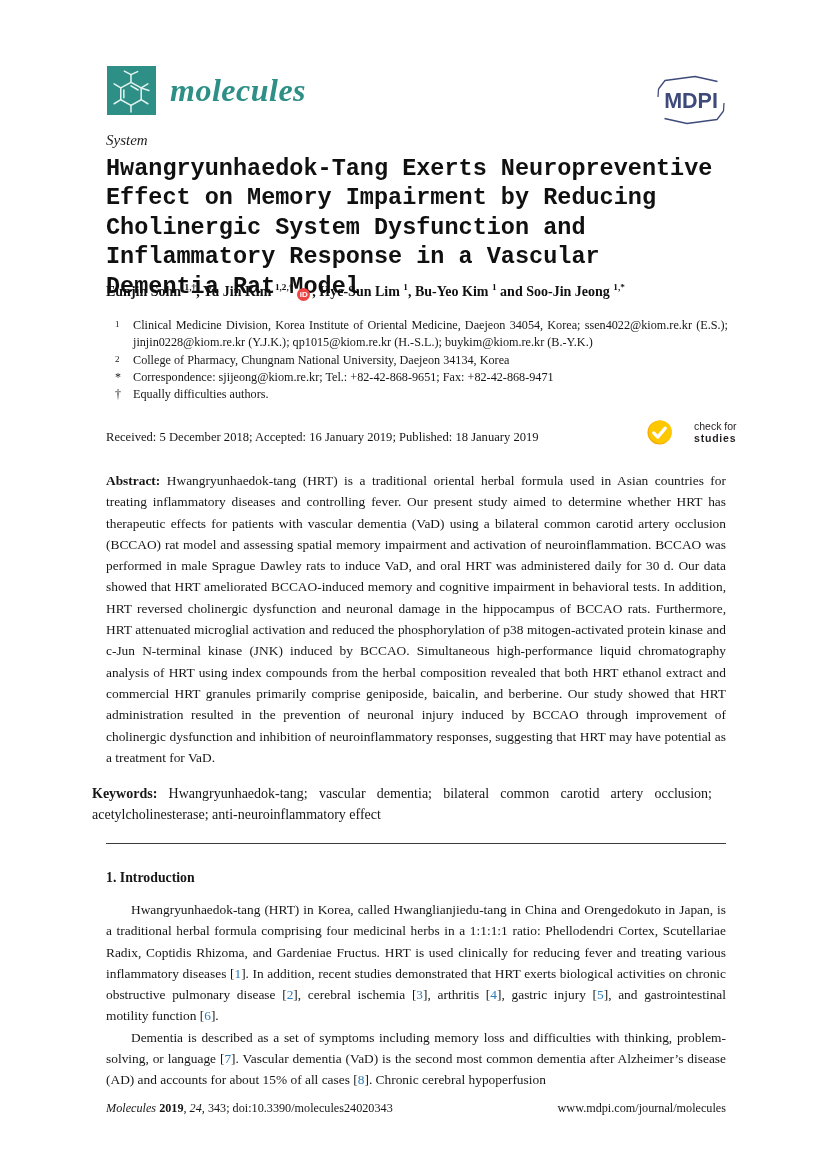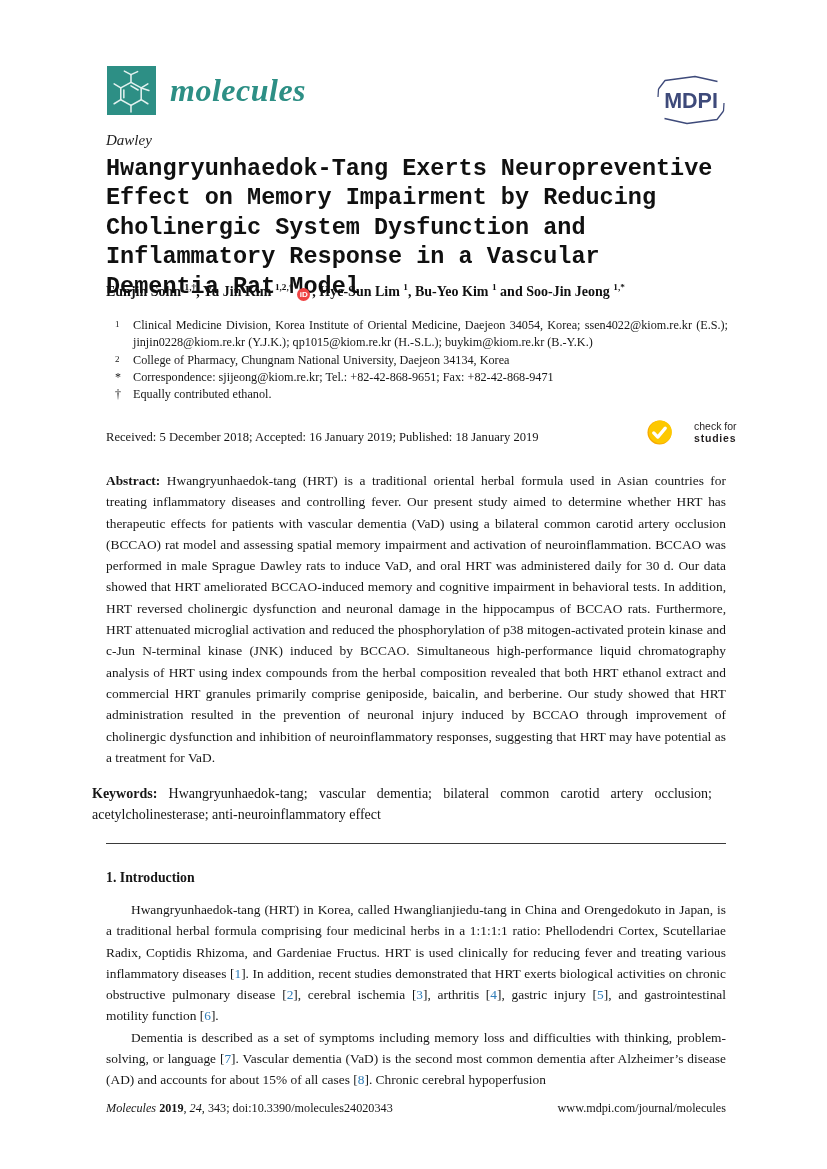--- a/index.html
+++ b/index.html
@@ -130,42 +130,42 @@
   <svg class="mdpi-logo" viewBox="0 0 74 52" aria-hidden="true">
     <g fill="none" stroke="#3e4a7a" stroke-width="1.3" stroke-linejoin="round">
       <path d="M4.5,15 L11,6.5 L41,2.5 L63.5,7.5"></path>
       <path d="M4.5,15 L4,23"></path>
       <path d="M69.5,37 L63,45.5 L33,49.5 L10.5,44.5"></path>
       <path d="M69.5,37 L70,29"></path>
     </g>
     <text x="37" y="33.5" text-anchor="middle" font-size="21.5" font-weight="bold" fill="#3e4a7a" font-family="Liberation Sans, sans-serif">MDPI</text>
   </svg>
 
-  <div class="article-type">Dawley</div>
+  <div class="article-type">System</div>
 
   <h1 class="title">Hwangryunhaedok-Tang Exerts Neuropreventive Effect on Memory Impairment by Reducing Cholinergic System Dysfunction and Inflammatory Response in a Vascular Dementia Rat Model</h1>
 
   <div class="authors"><span>Eunjin Sohn </span><span class="seg-sup">1,†</span><span>, Yu Jin Kim </span><span class="seg-sup">1,2,†</span><span class="seg-orcid">iD</span><span>, Hye-Sun Lim </span><span class="seg-sup">1</span><span>, Bu-Yeo Kim </span><span class="seg-sup">1</span><span> and Soo-Jin Jeong </span><span class="seg-sup">1,*</span></div>
 
   <div class="affiliations">
     <div class="aff-row">
       <span class="aff-marker">1</span>
       <span class="aff-text">Clinical Medicine Division, Korea Institute of Oriental Medicine, Daejeon 34054, Korea; ssen4022@kiom.re.kr (E.S.); jinjin0228@kiom.re.kr (Y.J.K.); qp1015@kiom.re.kr (H.-S.L.); buykim@kiom.re.kr (B.-Y.K.)</span>
     </div>
     <div class="aff-row">
       <span class="aff-marker">2</span>
       <span class="aff-text">College of Pharmacy, Chungnam National University, Daejeon 34134, Korea</span>
     </div>
     <div class="aff-row">
       <span class="aff-marker big">*</span>
       <span class="aff-text">Correspondence: sjijeong@kiom.re.kr; Tel.: +82-42-868-9651; Fax: +82-42-868-9471</span>
     </div>
     <div class="aff-row">
       <span class="aff-marker big">†</span>
-      <span class="aff-text">Equally contributed ethanol.</span>
+      <span class="aff-text">Equally difficulties authors.</span>
     </div>
   </div>
 
   <div class="dates">Received: 5 December 2018; Accepted: 16 January 2019; Published: 18 January 2019</div>
 
   <div class="update-badge">
     <svg class="badge-circle" viewBox="0 0 26 26" aria-hidden="true">
       <circle cx="13" cy="13" r="12.5" fill="#f7a800"></circle>
       <circle cx="13.8" cy="12.4" r="12" fill="#fdc800"></circle>
       <path d="M7,13.5 L11.2,17.8 L19,8.5" fill="none" stroke="#ffffff" stroke-width="3.4" stroke-linecap="round" stroke-linejoin="round"></path>

